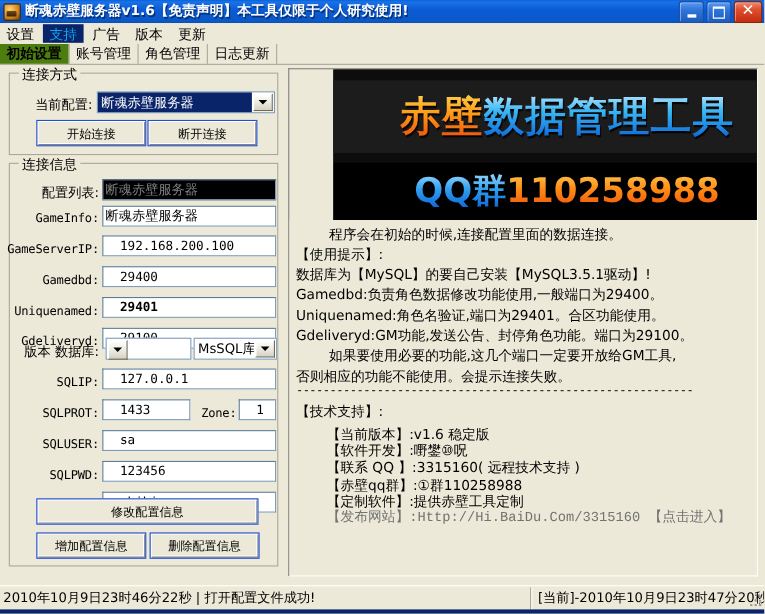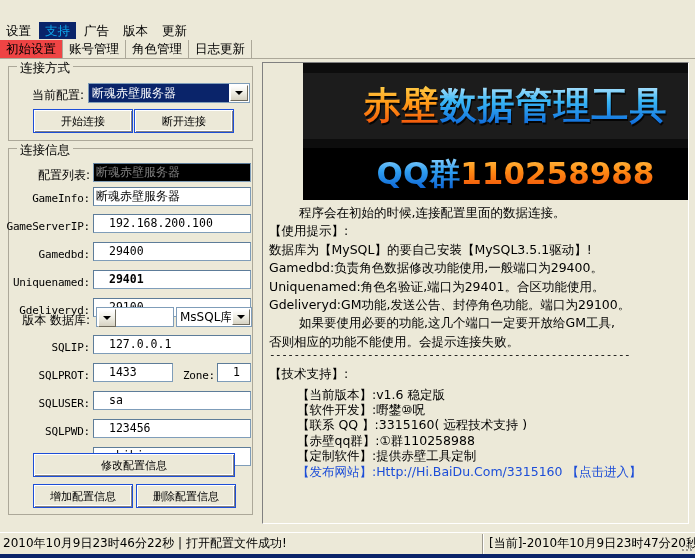--- a/index.html
+++ b/index.html
@@ -68,21 +68,21 @@
   
   .tabstrip{
     position:absolute;left:0;top:39px;width:695px;height:19px;
     background:#ece9d8;display:flex;align-items:flex-end;
     border-bottom:1px solid #aca899;
   }
   .tab{
     font-size:12.5px;color:#000;padding:1px 6px 2px 6px;white-space:nowrap;
     border-right:1px solid #aca899;line-height:15px;cursor:default;
   }
-  .tab.selected{background:#ef4444;font-weight:normal;}
+  .tab.selected{background:#4d7c0f;font-weight:bold;}
 
   
   .groupbox{
     position:absolute;border:1px solid #aca899;background:transparent;
   }
   .groupbox > .gb-title{
     position:absolute;top:-7px;left:8px;background:#ece9d8;padding:0 3px;
     font-size:12.5px;color:#000;white-space:nowrap;
   }
 
@@ -194,21 +194,21 @@
   }
 
   .infotext{
     position:absolute;left:0;right:0;box-sizing:border-box;
     padding:4px 6px 0 6px;background:#ece9d8;
     font-size:12.5px;color:#000;line-height:18.4px;
   }
   .infotext .ln{white-space:nowrap;}
   .infotext .ind{padding-left:30px;}
   .infotext .sep{letter-spacing:-0.5px;font-family:"DejaVu Sans Mono",monospace;font-size:11px;line-height:10px;display:block;margin:-1px 0 2px 0;}
-  .infotext .red{color:#1d4ed8;}
+  .infotext .red{color:#737373;font-family:Liberation Mono, monospace;}
   .sup-block{padding-left:28px;line-height:15.4px;}
   .sup-block .ln{white-space:nowrap;font-size:12.5px;}
 
   
   .statusbar{
     position:absolute;left:0;bottom:4px;width:695px;height:22px;
     background:#ece9d8;border-top:1px solid #ffffff;
     display:flex;align-items:center;box-sizing:border-box;
   }
   .sb-panel{
@@ -222,20 +222,35 @@
   }
   .bottombar{
     position:absolute;left:0;bottom:0;width:695px;height:4px;background:#0a246a;
   }
 </style>
 </head>
 <body>
 
 <div id="app">
 
+  <div class="titlebar">
+    <div class="tb-icon"></div>
+    <div class="tb-title">断魂赤壁服务器v1.6【免责声明】本工具仅限于个人研究使用!</div>
+    <div class="tb-buttons">
+      <div class="tb-btn min">
+          <span class="gl"></span>
+        </div>
+      <div class="tb-btn max">
+          <span class="gl"></span>
+        </div>
+      <div class="tb-btn close">
+          <span class="gl">✕</span>
+        </div>
+    </div>
+  </div>
 
   <div class="menubar">
     <div class="menu-item">设置</div>
     <div class="menu-item active">支持</div>
     <div class="menu-item">广告</div>
     <div class="menu-item">版本</div>
     <div class="menu-item">更新</div>
   </div>
 
   <div class="tabstrip">

